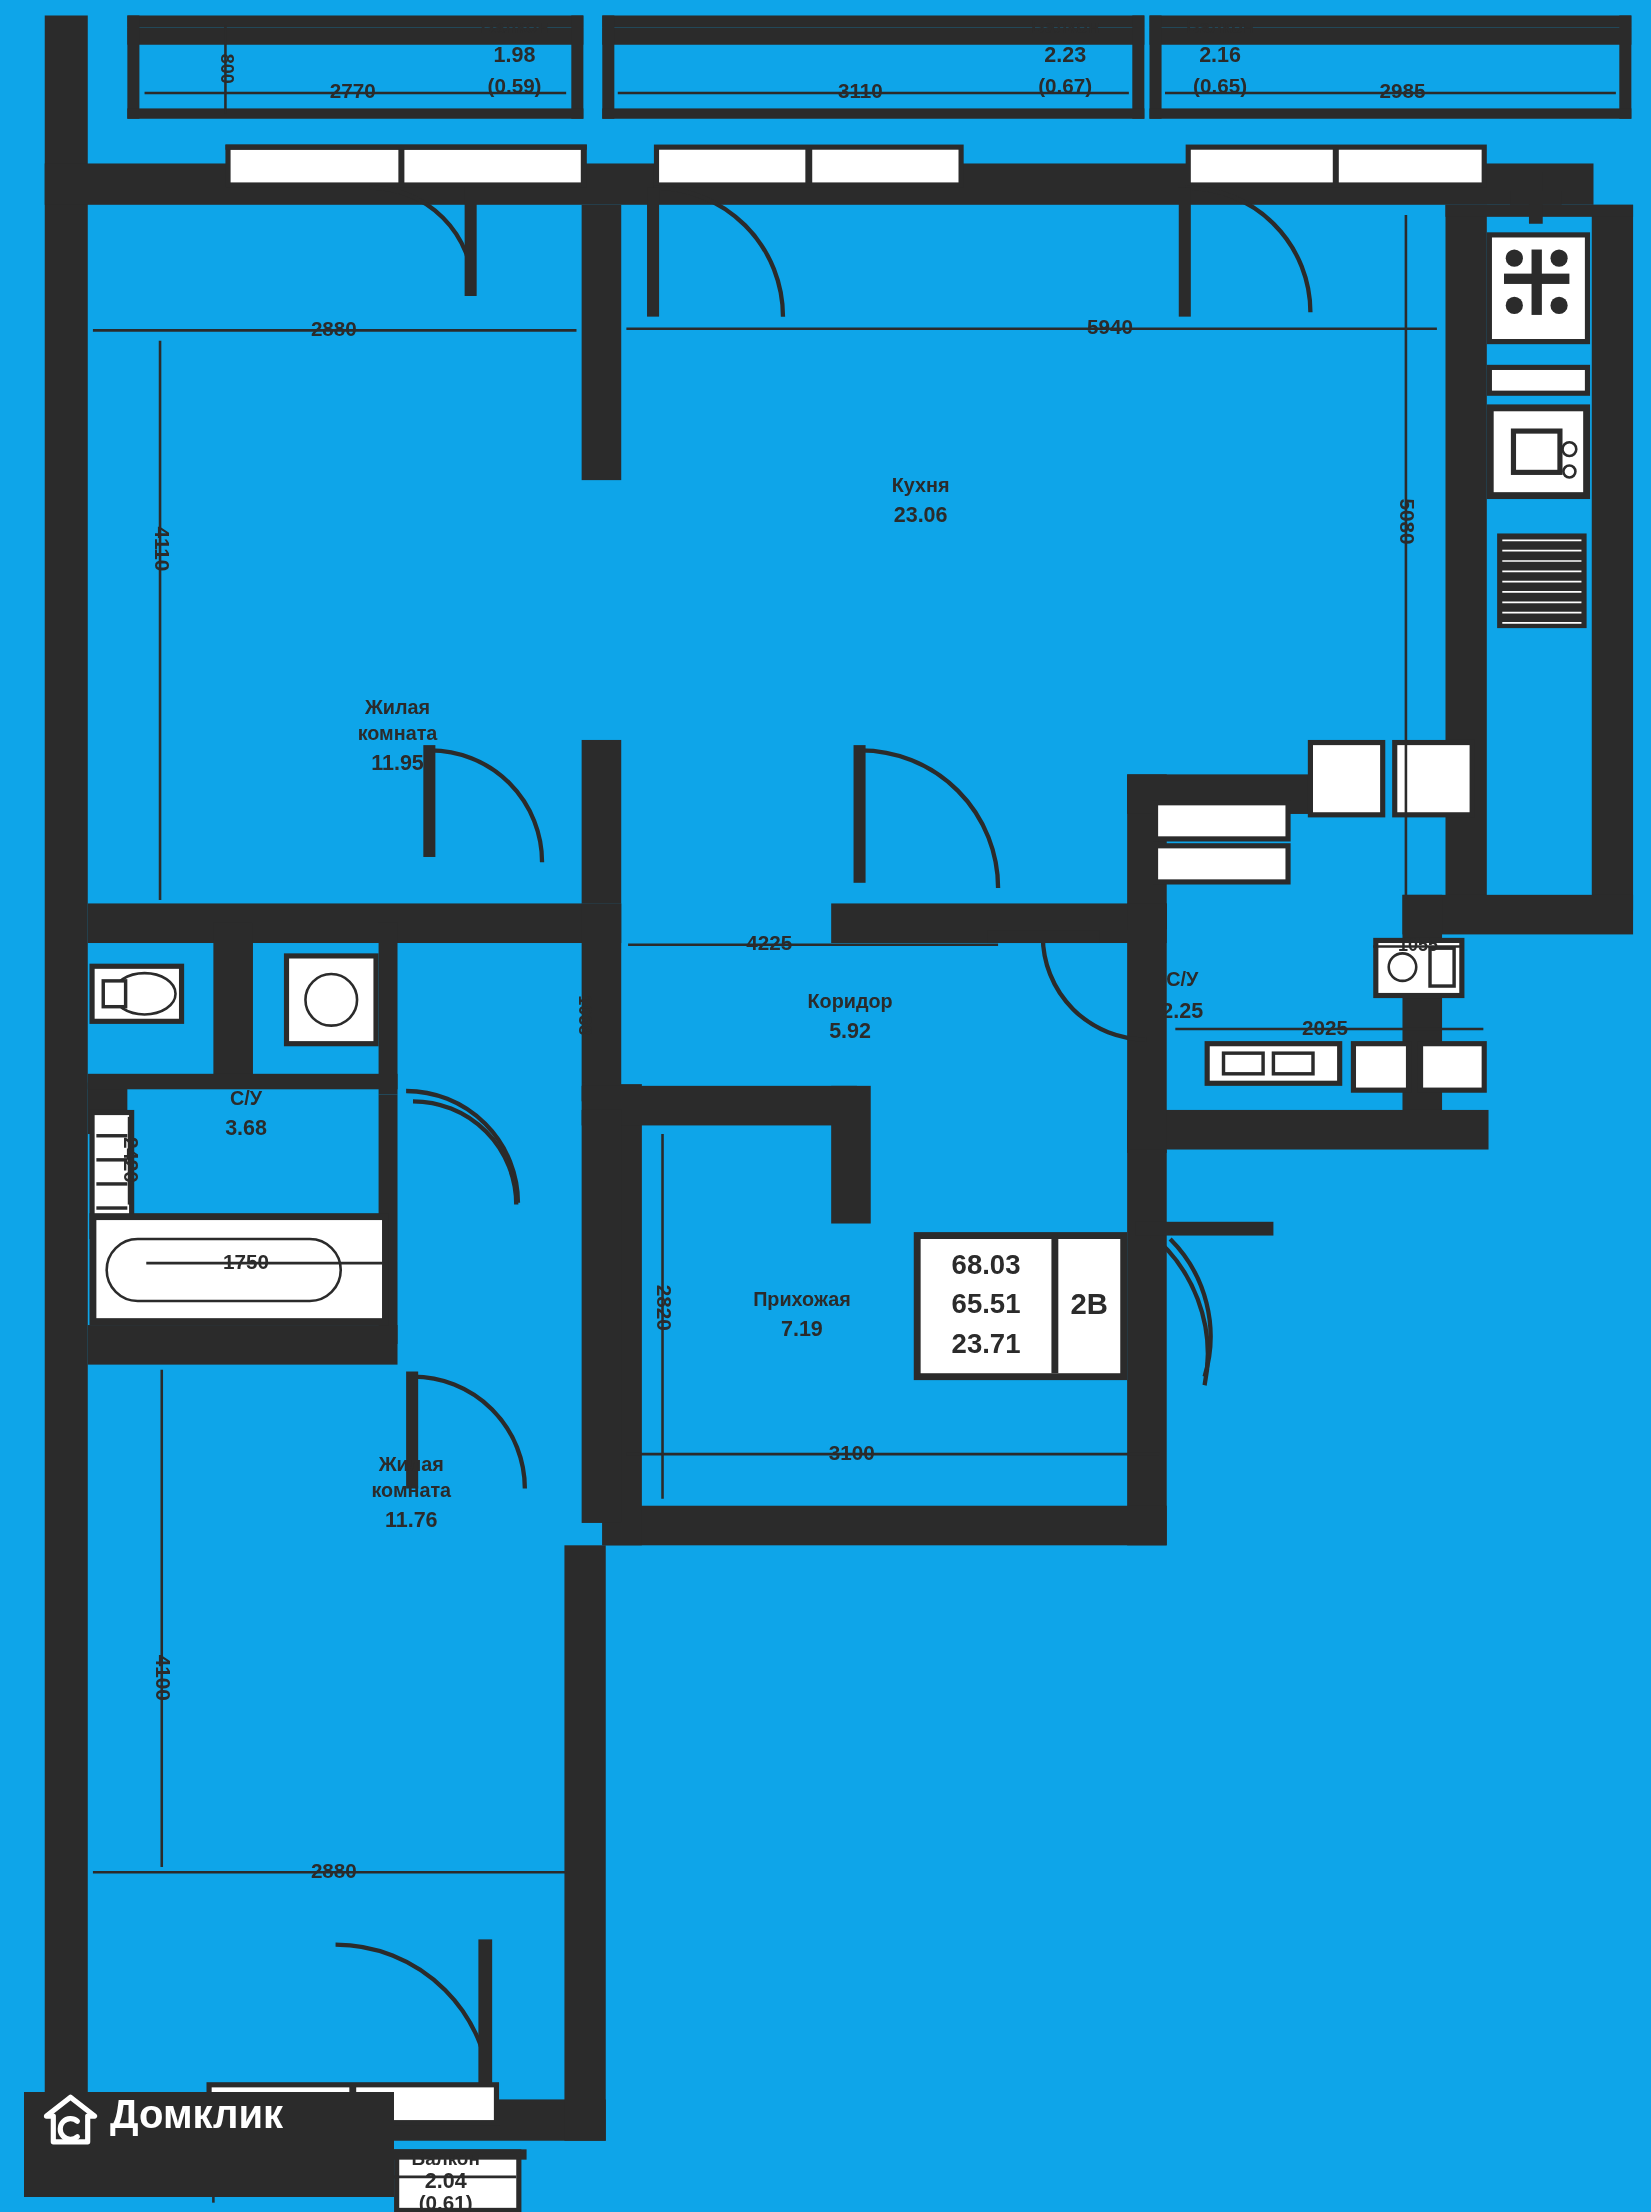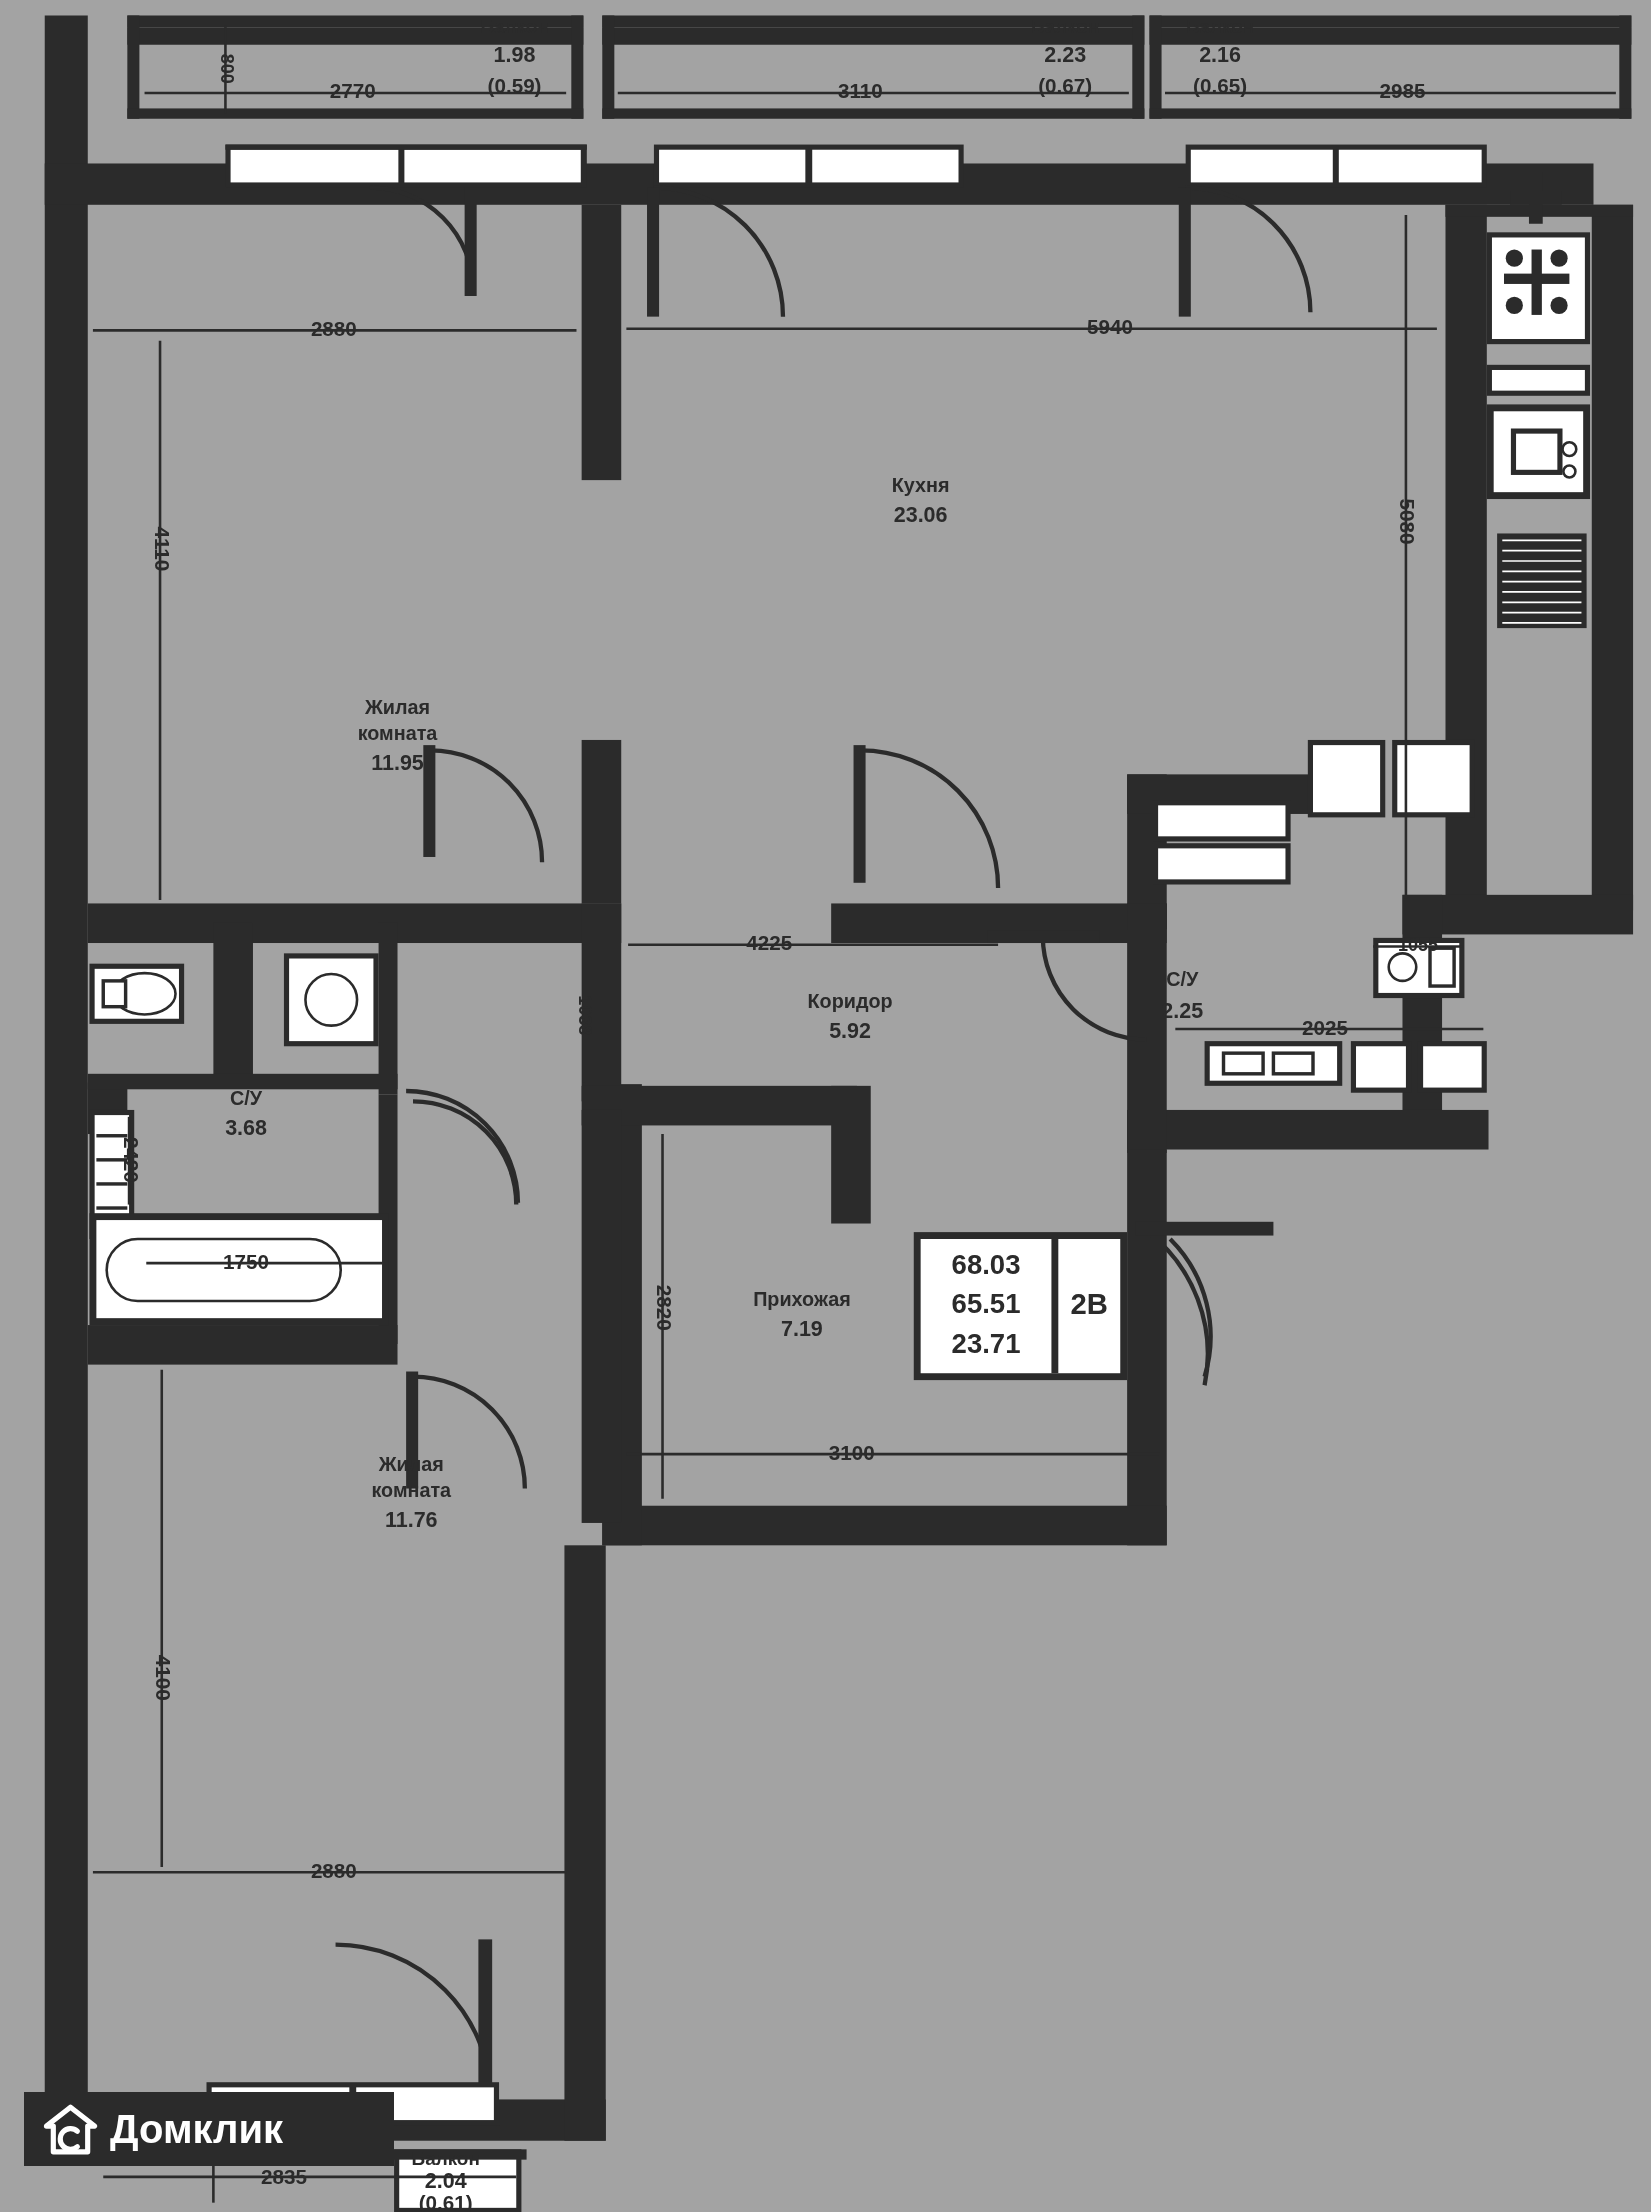--- a/index.html
+++ b/index.html
@@ -6,21 +6,21 @@
   html, body {
     margin: 0;
     padding: 0;
     background: #ffffff;
     font-family: "Liberation Sans", sans-serif;
   }
   #plan-root {
     position: relative;
     width: 1652px;
     height: 2213px;
-    background: #a3a3a3;
+    background: #0ea5e9;
     overflow: hidden;
   }
   svg#floorplan-svg {
     position: absolute;
     left: 0; top: 0;
     width: 1652px;
     height: 2213px;
     display: block;
   }
   .wall { fill: #2b2b2b; }
@@ -40,24 +40,23 @@
   .dim-text-sm { font-size: 21px; font-weight: bold; }
   .balc-name { font-size: 22px; font-weight: bold; }
   .summary-text { font-size: 32px; font-weight: bold; }
   .summary-code { font-size: 34px; font-weight: bold; }
   .vert { writing-mode: vertical-rl; }
   #watermark {
     position: absolute;
     left: 24px;
     top: 2092px;
     width: 370px;
-    height: 74px;
+    height: 105px;
     background: #2b2b2b;
     display: flex;
-    align-items: center;
     padding-left: 19px;
     box-sizing: border-box;
   }
   #watermark .wm-text {
     color: #ffffff;
     font-family: "Liberation Sans", sans-serif;
     font-size: 40px;
     font-weight: bold;
     margin-left: 12px;
     letter-spacing: 0px;

